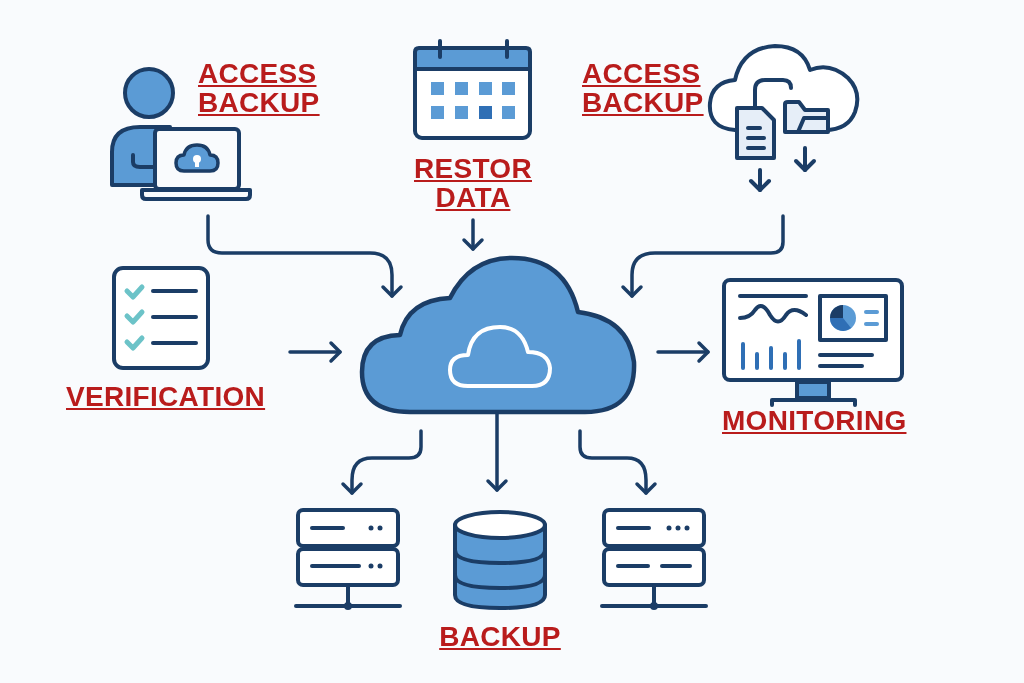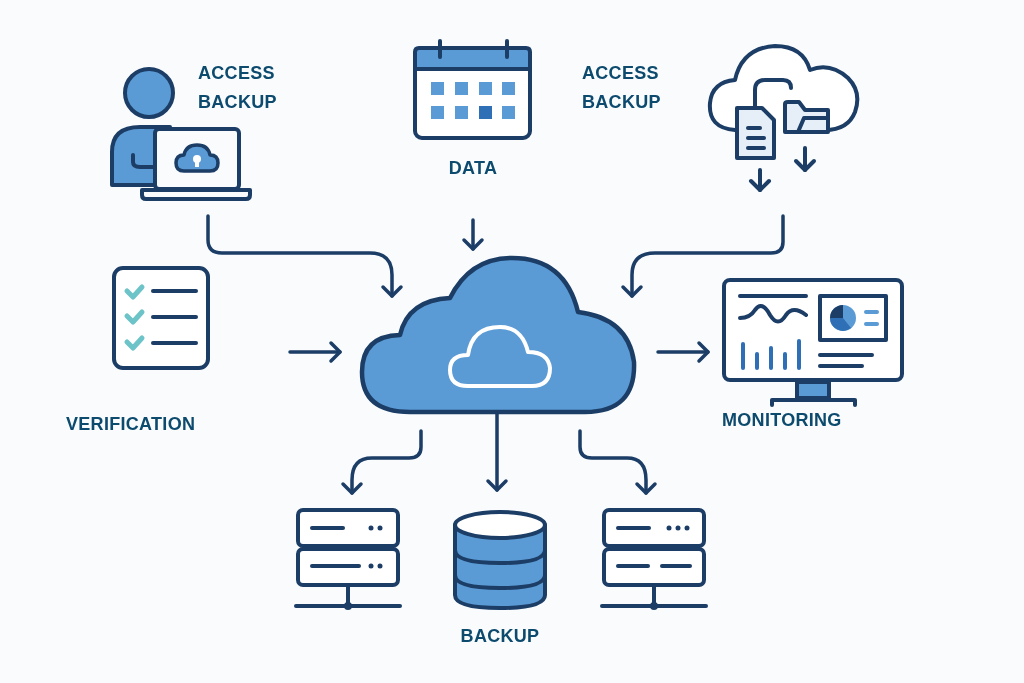--- a/index.html
+++ b/index.html
@@ -1,20 +1,20 @@
 <!DOCTYPE html>
 <html><head>
 <meta charset="utf-8">
 <style>
   html, body { margin:0; padding:0; }
   body { width:1024px; height:683px; background:#f9fbfd; overflow:hidden; position:relative;
          font-family:"Liberation Sans", sans-serif; }
   svg.canvas { position:absolute; left:0; top:0; }
-  .lbl { position:absolute; color:#0c4a6e; font-weight:bold; font-size:18px; line-height:29px;
-         letter-spacing:0.3px; font-family:"Liberation Sans", sans-serif; }
+  .lbl { position:absolute; color:#b91c1c; font-weight:bold; font-size:28px; line-height:29px;
+         letter-spacing:0.3px; font-family:"Liberation Sans", sans-serif;text-decoration:underline; }
   .center { text-align:center; }
 </style>
 </head>
 <body>
 
 <svg class="canvas" width="1024" height="683" viewBox="0 0 1024 683" fill="none" stroke="#1b3d66" stroke-width="4" stroke-linecap="round" stroke-linejoin="round">
 
   <g>
     <circle cx="149" cy="93" r="24" fill="#5b9bd5"></circle>
     <path d="M112,185 L112,152 Q112,127 140,127 L170,127 L170,185 Z" fill="#5b9bd5"></path>
@@ -159,25 +159,26 @@
     <circle cx="654" cy="606" r="4" fill="#1b3d66" stroke="none"></circle>
   </g>
 </svg>
 
 <div class="lbl" style="left:198px; top:59px;">
   <div>ACCESS</div>
   <div>BACKUP</div>
 </div>
 
 <div class="lbl center" style="left:408px; top:154px; width:130px;">
+  <div>RESTOR</div>
   <div>DATA</div>
 </div>
 
 <div class="lbl" style="left:582px; top:59px;">
   <div>ACCESS</div>
   <div>BACKUP</div>
 </div>
 
-<div class="lbl" style="left:66px; top:382px;margin-top:28px;">VERIFICATION</div>
+<div class="lbl" style="left:66px; top:382px;">VERIFICATION</div>
 
 <div class="lbl" style="left:722px; top:406px;">MONITORING</div>
 
 <div class="lbl center" style="left:420px; top:622px; width:160px;">BACKUP</div>
 
 </body></html>

